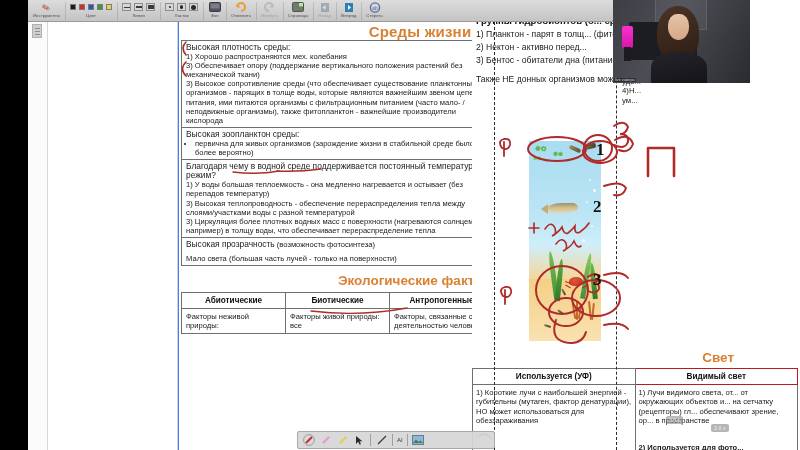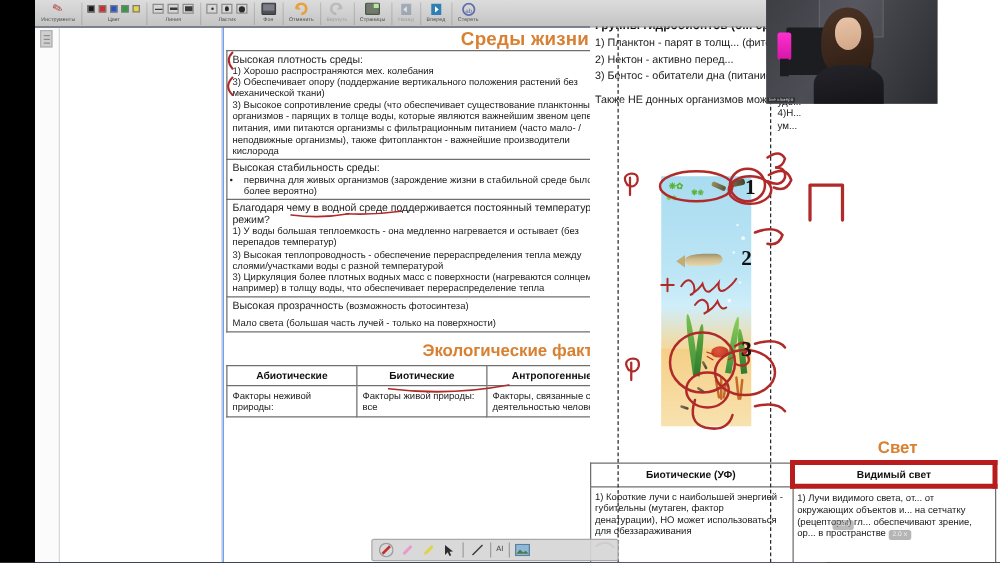--- a/index.html
+++ b/index.html
@@ -367,21 +367,21 @@
                 <div class="h">Высокая плотность среды:</div>
                 <div>1) Хорошо распространяются мех. колебания</div>
                 <div>3) Обеспечивает опору (поддержание вертикального положения растений без механической ткани)</div>
                 <div>3) Высокое сопротивление среды (что обеспечивает существование планктонных организмов - парящих в толще воды, которые являются важнейшим звеном цепей питания, ими питаются организмы с фильтрационным питанием (часто мало- / неподвижные организмы), также фитопланктон - важнейшие производители кислорода</div>
               </div>
             </td>
           </tr>
           <tr>
             <td>
               <div class="blk">
-                <div class="h">Высокая стабильность среды:</div>
+                <div class="h">Высокая зоопланктон среды:</div>
                 <ul>
                       <li>первична для живых организмов (зарождение жизни в стабильной среде было более вероятно)</li>
                     </ul>
               </div>
             </td>
           </tr>
           <tr>
             <td>
               <div class="blk">
                 <div class="h">Благодаря чему в водной среде поддерживается постоянный температурный режим?</div>
@@ -434,22 +434,22 @@
       <div class="rc-note">
         <span>Также НЕ донных организмов можно назвать </span><b>пелагическими</b>
       </div>
     </div>
 
     <div style="position:absolute; left:0; top:352px; width:276px;">
       <div style="text-align:right; padding-right:14px; font-size:13.5px; color:#d98132; font-weight:bold;">Свет</div>
       <table style="width:326px;border-collapse:collapse;table-layout:fixed;margin-top:3px;">
         <tbody>
             <tr>
-          <th style="border:1px solid #6f6f6f;font-size:8.2px;padding:3px;text-align:center;color:#111;">Биотические (УФ)</th>
-          <th style="border:4px solid #b91c1c;font-size:8.2px;padding:3px;text-align:center;color:#111;">Видимый свет</th>
+          <th style="border:1px solid #6f6f6f;font-size:8.2px;padding:3px;text-align:center;color:#111;">Используется (УФ)</th>
+          <th style="border:1px solid #b91c1c;font-size:8.2px;padding:3px;text-align:center;color:#111;">Видимый свет</th>
         </tr>
         <tr>
           <td style="border:1px solid #6f6f6f;font-size:7.6px;line-height:9.3px;padding:3px;vertical-align:top;color:#1a1a1a;">1) Короткие лучи с наибольшей энергией - губительны (мутаген, фактор денатурации), НО может использоваться для обеззараживания</td>
           <td style="border:1px solid #6f6f6f;font-size:7.6px;line-height:9.3px;padding:3px;vertical-align:top;color:#1a1a1a;">
             <span>1) Лучи видимого света, от... от окружающих объектов и... на сетчатку (рецепторы) гл... обеспечивают зрение, ор... в пространстве</span>
             <div style="margin-top:18px;font-weight:bold;">2) Используется для фото...</div>
           </td>
         </tr>
       </tbody>
         </table>

